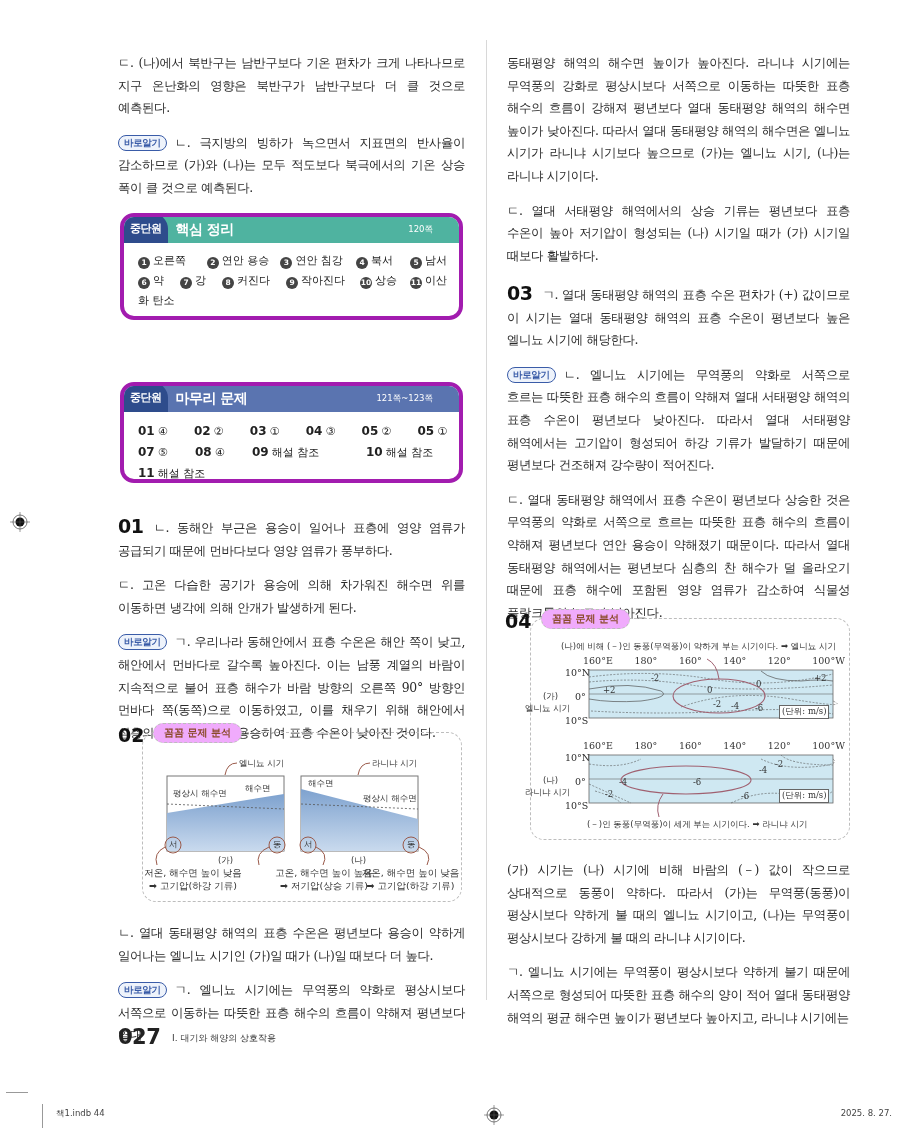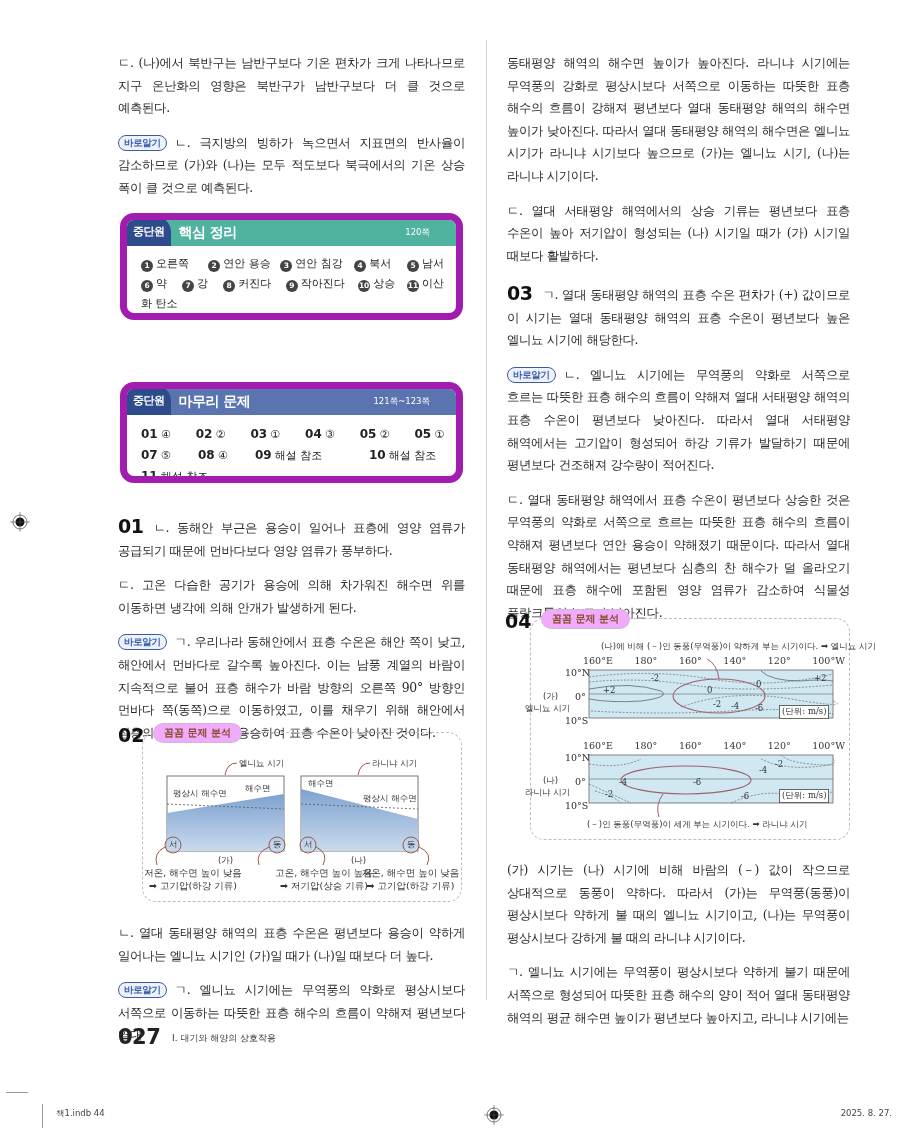--- a/index.html
+++ b/index.html
@@ -8,21 +8,21 @@
   .sans { font-family: "DejaVu Sans", "Liberation Sans", sans-serif; }
   .col { position: absolute; top: 40px; }
   .col-left { left: 118px; width: 347px; }
   .col-right { left: 507px; width: 343px; }
   .col-divider { position: absolute; left: 486px; top: 40px; width: 1px; height: 960px; background: #d8d8d8; }
   p.t { font-size: 12.4px; line-height: 22.6px; letter-spacing: -0.35px; text-align: justify; word-break: keep-all; margin-top: 12px; }
   .badge { display: inline-block; font-family: "DejaVu Sans", "Liberation Sans", sans-serif; font-size: 9.5px; font-weight: bold; color: #3a5ca8; border: 1px solid #3a5ca8; border-radius: 9px; padding: 0 5px; line-height: 14px; margin-right: 8px; vertical-align: 1px; background: #eef3fb; }
   .qnum { font-family: "DejaVu Sans", "Liberation Sans", sans-serif; font-weight: bold; font-size: 19px; color: #111; margin-right: 10px; letter-spacing: -0.5px; vertical-align: -1px; }
 
   
-  .box { position: absolute; border: 7px solid #a21caf; border-radius: 14px; background: #fff; overflow: hidden; }
+  .box { position: absolute; border: 4px solid #a21caf; border-radius: 14px; background: #fff; overflow: hidden; }
   .box-head { height: 26px; display: flex; align-items: center; position: relative; }
   .box-tag { height: 30px; margin-top: -4px; padding: 0 6px; display: flex; align-items: center; background: #2e4c8c; color: #fff; font-family: "DejaVu Sans", "Liberation Sans", sans-serif; font-size: 11px; font-weight: bold; border-radius: 0 16px 0 0; letter-spacing: -0.5px; }
   .box-title { margin-left: 8px; color: #fff; font-family: "DejaVu Sans", "Liberation Sans", sans-serif; font-weight: bold; font-size: 14px; letter-spacing: -0.5px; }
   .box-page { position: absolute; right: 26px; top: 7px; color: #fff; font-family: "DejaVu Sans", "Liberation Sans", sans-serif; font-size: 8.5px; }
   .box-body { padding: 8px 12px 6px 14px; font-family: "DejaVu Sans", "Liberation Sans", sans-serif; font-size: 11px; color: #222; }
   .grid-row { display: flex; line-height: 20px; white-space: nowrap; }
   .circ { display: inline-block; width: 12px; height: 12px; border-radius: 50%; background: #444; color: #fff; font-size: 7.5px; text-align: center; line-height: 12px; margin-right: 3px; vertical-align: -1px; font-weight: bold; }
   .ans-num { font-weight: bold; font-size: 12px; margin-right: 3px; }
 
   
@@ -178,21 +178,21 @@
 
 <div class="col col-right" style="top:270px;">
   <p class="t"><span class="qnum">03</span><span>ㄱ. 열대 동태평양 해역의 표층 수온 편차가 (+) 값이므로 이 시기는 열대 동태평양 해역의 표층 수온이 평년보다 높은 엘니뇨 시기에 해당한다.</span></p>
   <p class="t"><span class="badge">바로알기</span><span>ㄴ. 엘니뇨 시기에는 무역풍의 약화로 서쪽으로 흐르는 따뜻한 표층 해수의 흐름이 약해져 열대 서태평양 해역의 표층 수온이 평년보다 낮아진다. 따라서 열대 서태평양 해역에서는 고기압이 형성되어 하강 기류가 발달하기 때문에 평년보다 건조해져 강수량이 적어진다.</span></p>
   <p class="t">ㄷ. 열대 동태평양 해역에서 표층 수온이 평년보다 상승한 것은 무역풍의 약화로 서쪽으로 흐르는 따뜻한 표층 해수의 흐름이 약해져 평년보다 연안 용승이 약해졌기 때문이다. 따라서 열대 동태평양 해역에서는 평년보다 심층의 찬 해수가 덜 올라오기 때문에 표층 해수에 포함된 영양 염류가 감소하여 식물성 플랑크톤의 농도가 낮아진다.</p>
 </div>
 
 <div class="abox-num" style="left:505px; top:610px;">04</div>
 <div class="abox" style="left:530px; top:618px; width:320px; height:222px;">
   <div class="abox-label" style="left:10px;">꼼꼼 문제 분석</div>
-  <div class="hand" style="left:30px; top:22px; font-size:8.5px;margin-left:40px;">(나)에 비해 (－)인 동풍(무역풍)이 약하게 부는 시기이다. ➡ 엘니뇨 시기</div>
+  <div class="hand" style="left:30px; top:22px; font-size:8.5px;">(나)에 비해 (－)인 동풍(무역풍)이 약하게 부는 시기이다. ➡ 엘니뇨 시기</div>
 
   <div class="sans" style="position:absolute; left:52px; top:36px; width:262px; display:flex; justify-content:space-between; font-family:'DejaVu Serif',serif; font-size:9.5px; color:#333;">
     <span>160°E</span>
       <span>180°</span>
       <span>160°</span>
       <span>140°</span>
       <span>120°</span>
       <span>100°W</span>
   </div>
   <div style="position:absolute; left:34px; top:48px; font-family:'DejaVu Serif',serif; font-size:9.5px;">10°N</div>

